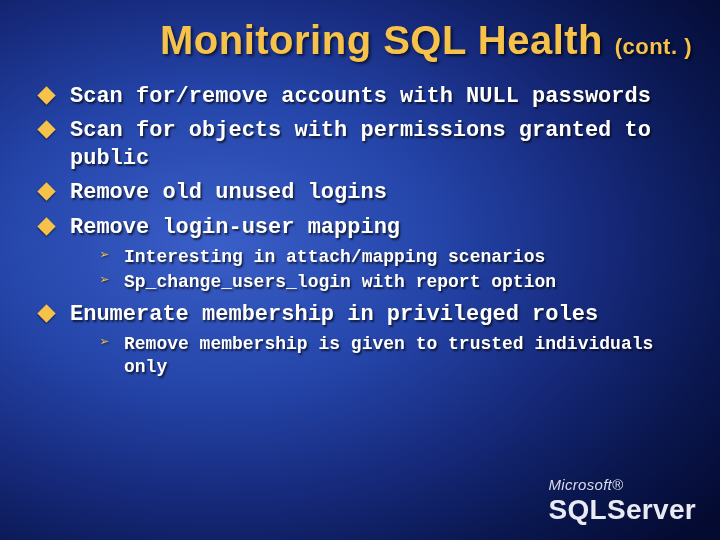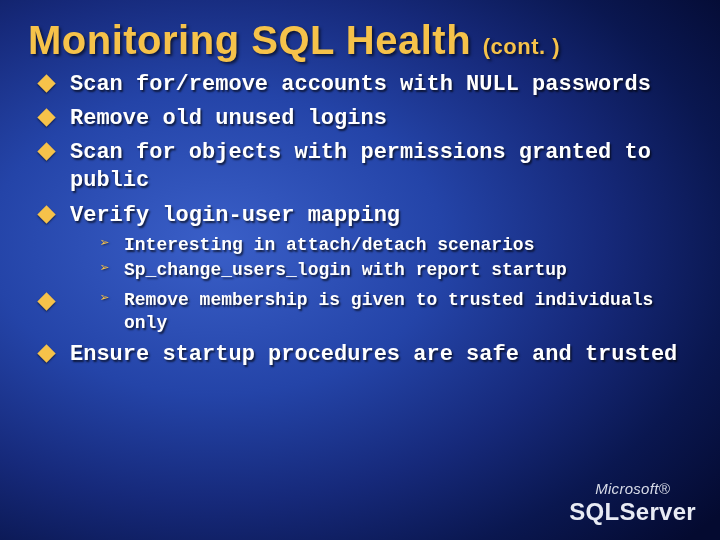--- a/index.html
+++ b/index.html
@@ -17,22 +17,23 @@
     position: relative;
     box-sizing: border-box;
     padding: 18px 28px 0 28px;
     color: #fff;
   }
   .title {
     font-size: 40px;
     font-weight: 900;
     color: #f6c24a;
     letter-spacing: 0.5px;
-    margin-bottom: 8px;
+    margin-bottom: 20px;
     text-shadow: 2px 2px 3px rgba(0,0,0,0.6);
+    text-align: right;
   }
   .title .cont {
     font-size: 22px;
     font-weight: 700;
     vertical-align: baseline;
   }
   ul.top {
     list-style: none;
     margin: 0;
     padding: 0 0 0 8px;
@@ -78,70 +79,68 @@
     left: 0;
     top: 0;
     color: #f6c24a;
     font-size: 16px;
     text-shadow: 1px 1px 2px rgba(0,0,0,0.5);
   }
   .logo {
     position: absolute;
     right: 24px;
     bottom: 14px;
-    text-align: center;
+    text-align: left;
   }
   .logo .brand {
     font-size: 15px;
     font-weight: 400;
     font-style: italic;
     color: #d8dce8;
     letter-spacing: 0.3px;
   }
   .logo .prod {
-    font-size: 24px;
+    font-size: 28px;
     font-weight: 700;
     color: #e8ebf4;
     letter-spacing: 0.3px;
   }
 </style>
 </head>
 <body>
 
 <div class="slide">
 
   <div class="title">
     <span>Monitoring SQL Health</span>
     <span class="cont">(cont. )</span>
   </div>
 
   <ul class="top">
     <li>
       <span>Scan for/remove accounts with NULL passwords</span>
     </li>
     <li>
+      <span>Scan for objects with permissions granted to public</span>
+    </li>
+    <li>
       <span>Remove old unused logins</span>
     </li>
     <li>
-      <span>Scan for objects with permissions granted to public</span>
-    </li>
-    <li>
-      <span>Verify login-user mapping</span>
+      <span>Remove login-user mapping</span>
       <ul class="sub">
-        <li>Interesting in attach/detach scenarios</li>
-        <li>Sp_change_users_login with report startup</li>
+        <li>Interesting in attach/mapping scenarios</li>
+        <li>Sp_change_users_login with report option</li>
       </ul>
     </li>
     <li>
+      <span>Enumerate membership in privileged roles</span>
       <ul class="sub">
         <li>Remove membership is given to trusted individuals only</li>
       </ul>
-    </li>
-    <li>
-      <span>Ensure startup procedures are safe and trusted</span>
     </li>
   </ul>
 
   <div class="logo">
     <span class="brand">Microsoft®</span><br>
     <span class="prod">SQLServer</span>
   </div>
 
 </div>
 

